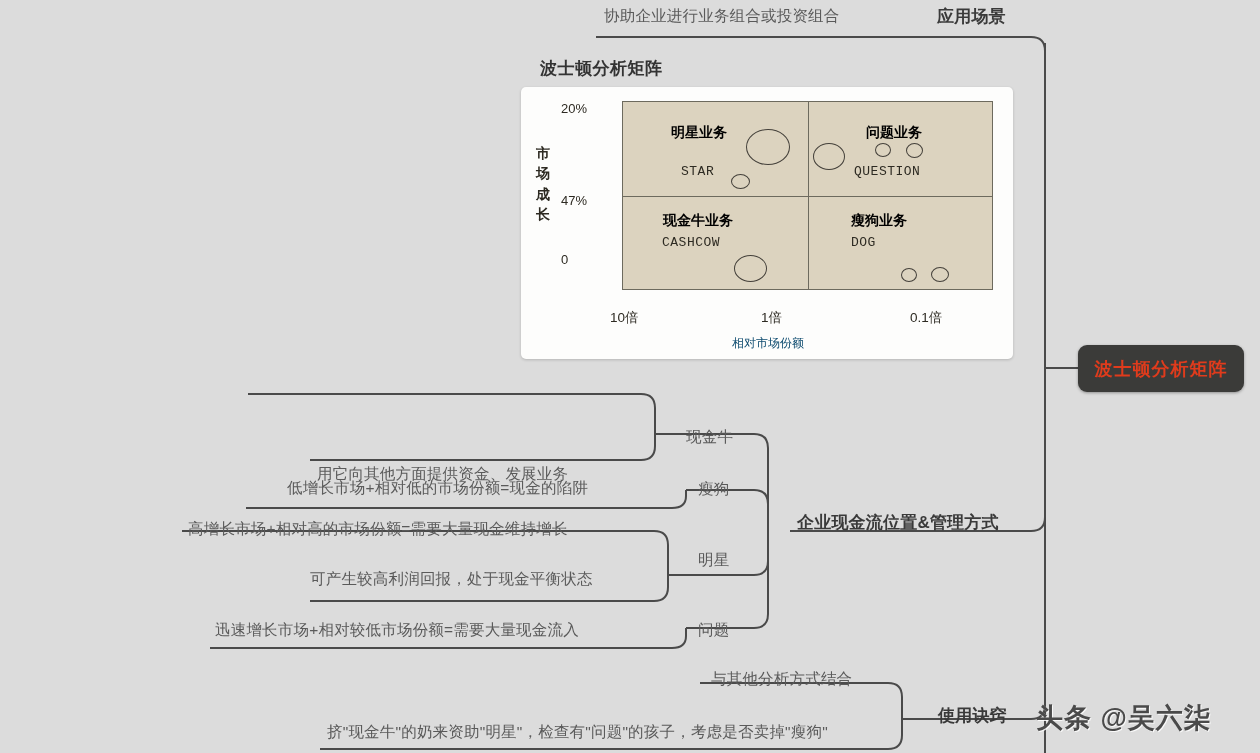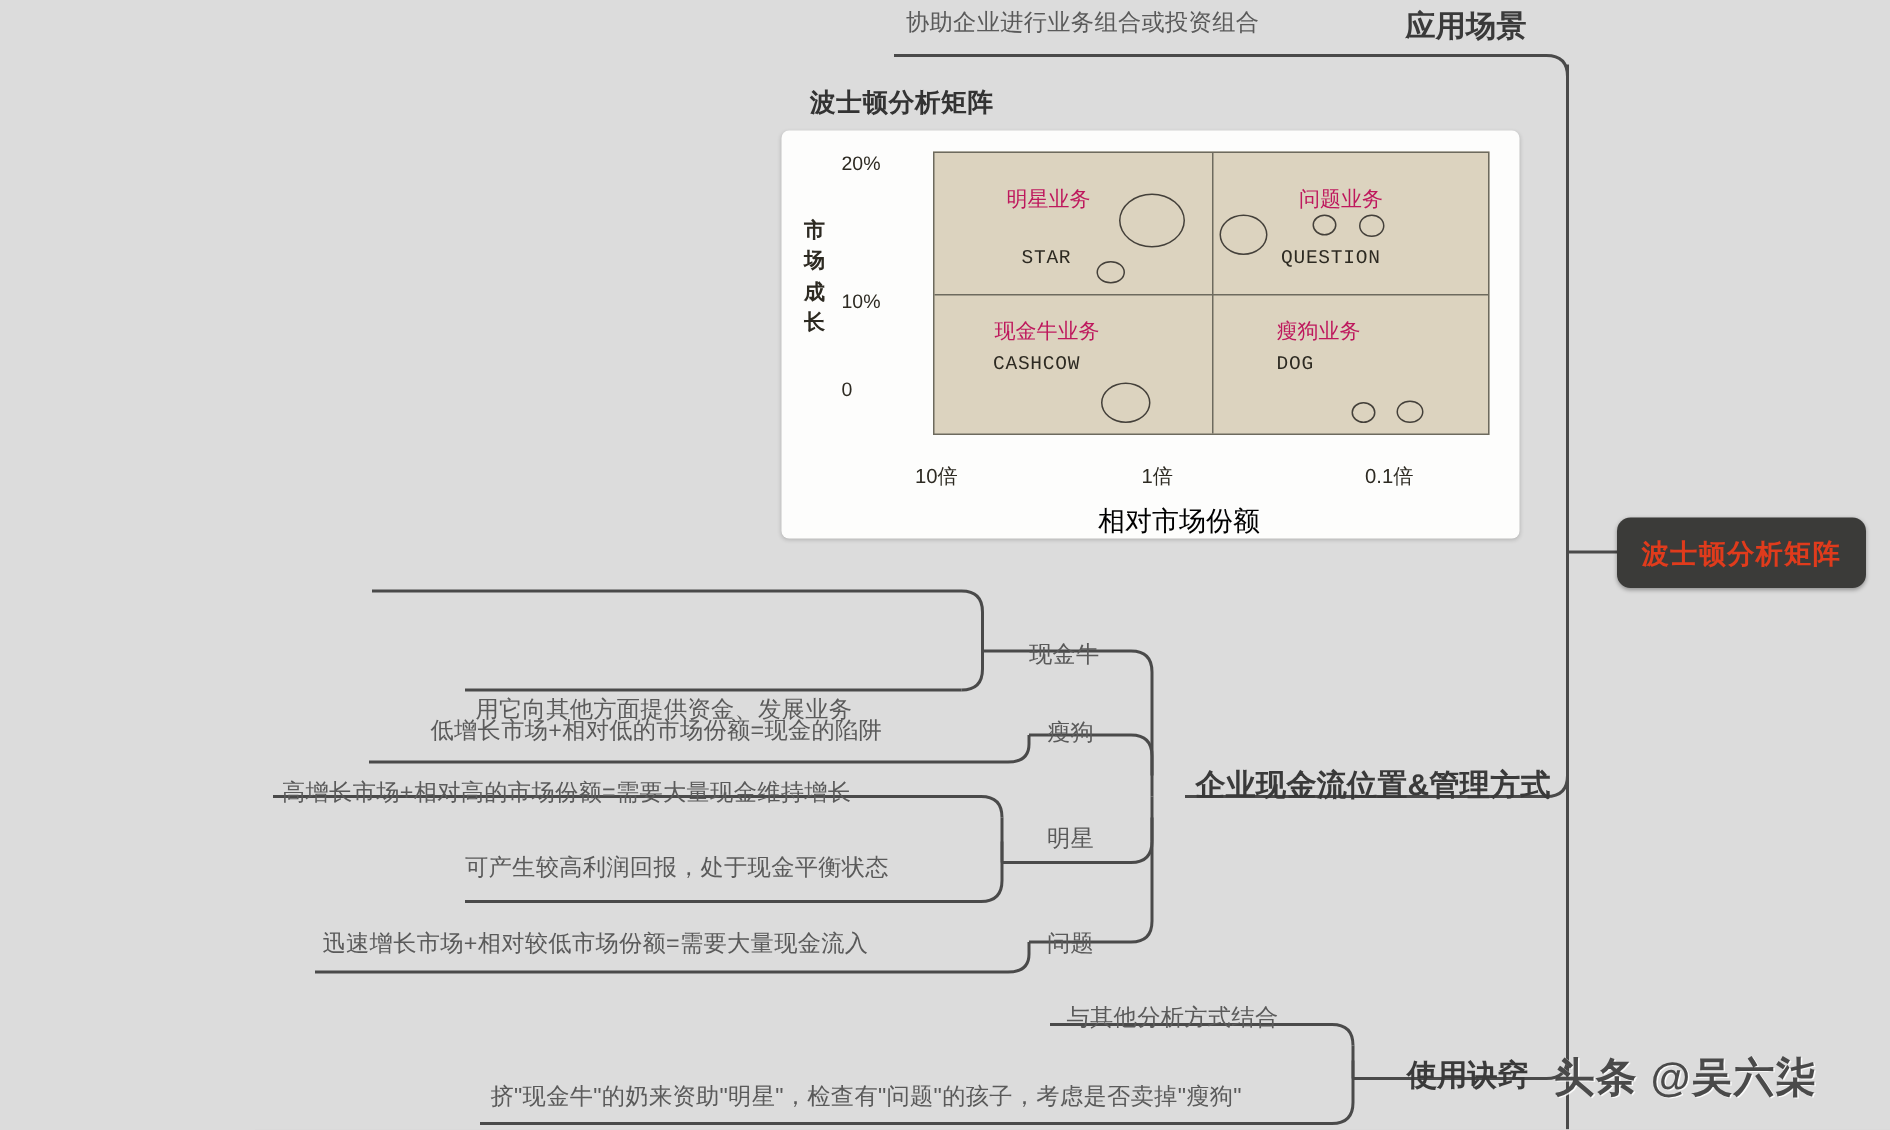--- a/index.html
+++ b/index.html
@@ -44,21 +44,21 @@
     color: #5a5a5a;
     font-size: 15.5px;
   }
   .node.branch-label {
     color: #5a5a5a;
     font-size: 15.5px;
   }
   .node.bold {
     color: #3a3a3a;
     font-weight: bold;
-    font-size: 20px;
+    font-size: 17px;
   }
 
   
   #center-node {
     position: absolute;
     left: 1078px;
     top: 345px;
     width: 166px;
     height: 47px;
     background: #3b3b39;
@@ -115,22 +115,22 @@
   #matrix .hdiv {
     position: absolute;
     top: 50%;
     left: 0; right: 0;
     height: 1.6px;
     background: #6d6a5e;
   }
   .quad-cn {
     position: absolute;
     font-size: 14px;
-    color: #be185d;
-    font-weight: normal;
+    color: #000000;
+    font-weight: bold;
     white-space: nowrap;
   }
   .quad-en {
     position: absolute;
     font-size: 13px;
     color: #2d2a22;
     font-family: "Liberation Mono", "DejaVu Sans Mono", monospace;
     letter-spacing: .5px;
     white-space: nowrap;
   }
@@ -159,22 +159,22 @@
     text-align: center;
   }
   .xlab {
     position: absolute;
     font-size: 13.5px;
     color: #2d2a22;
     white-space: nowrap;
   }
   #xaxis-title {
     position: absolute;
-    font-size: 18px;
-    color: #000000;
+    font-size: 12px;
+    color: #0c4a6e;
     white-space: nowrap;
   }
 
   
   #watermark {
     position: absolute;
     left: 1036px;
     top: 700px;
     font-size: 27px;
     font-weight: bold;
@@ -242,21 +242,21 @@
   <div id="bcg-card">
 
     <div id="yaxis-title" style="left:14px; top:56px;">
       <div>市</div>
       <div>场</div>
       <div>成</div>
       <div>长</div>
     </div>
 
     <div class="ylab" style="left:40px; top:14px; width:50px;">20%</div>
-    <div class="ylab" style="left:40px; top:106px; width:50px;">10%</div>
+    <div class="ylab" style="left:40px; top:106px; width:50px;">47%</div>
     <div class="ylab" style="left:40px; top:165px; width:50px;">0</div>
 
     <div id="matrix">
       <div class="vdiv"></div>
       <div class="hdiv"></div>
 
       <div class="quad-cn" style="left:48px; top:22px;">明星业务</div>
       <div class="quad-en" style="left:58px; top:62px;">STAR</div>
       <div class="bub" style="left:123px; top:27px; width:42px; height:34px;"></div>
       <div class="bub" style="left:108px; top:72px; width:17px; height:13px;"></div>

